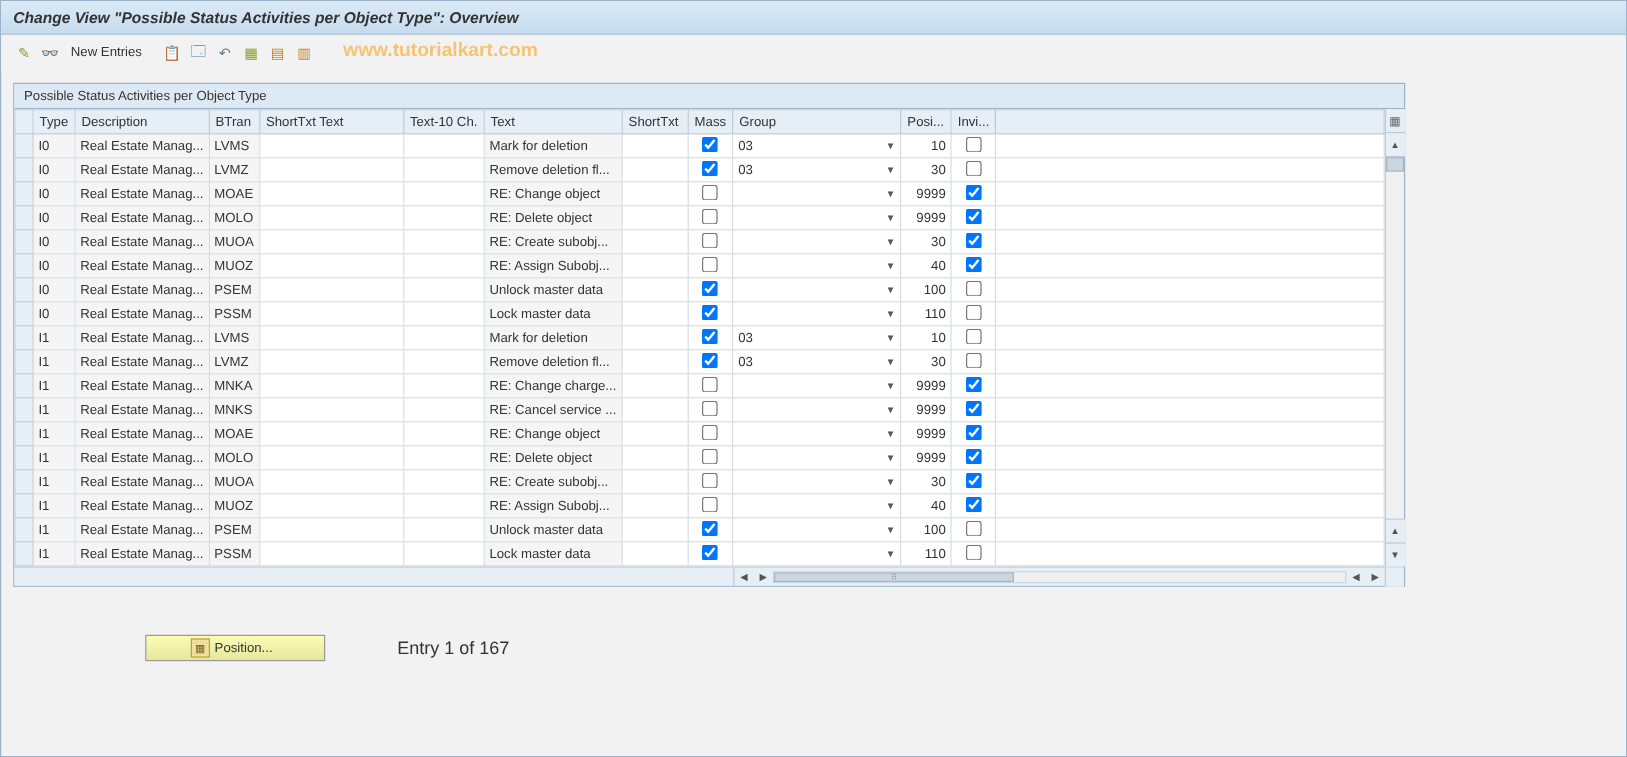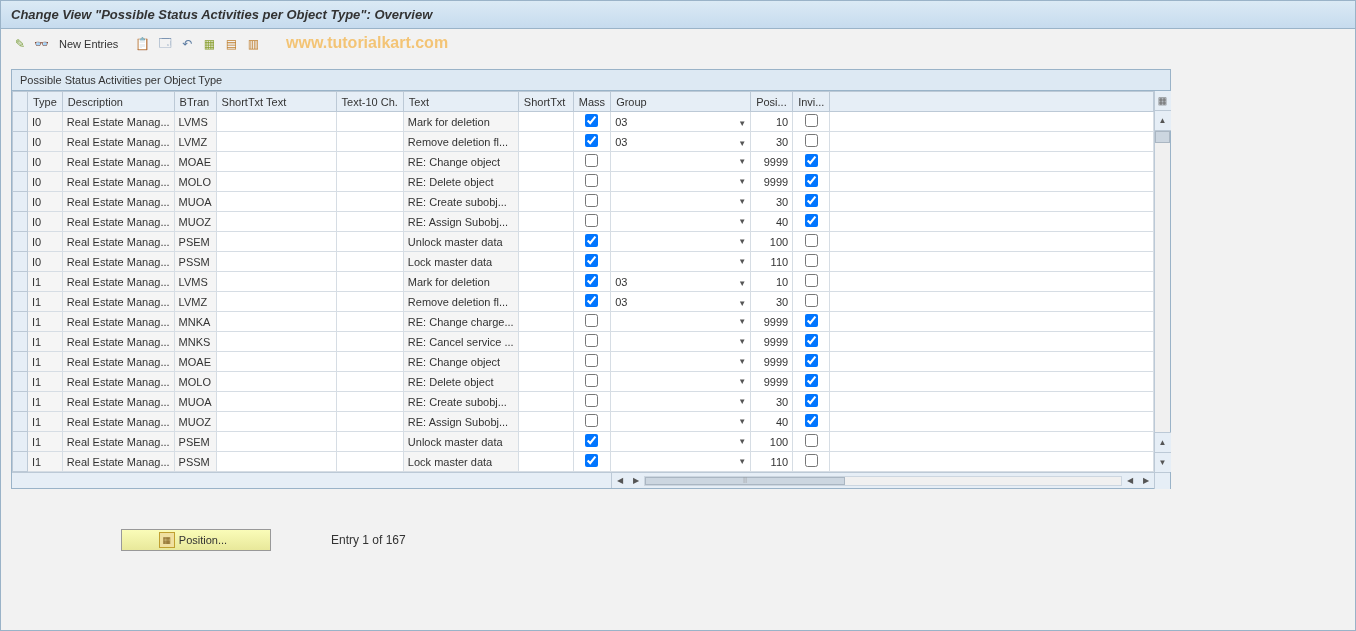--- a/index.html
+++ b/index.html
@@ -126,21 +126,21 @@
     width: 15px;
     background: #e6eef6;
     border: 1px solid #bcc9d6;
   }
   .cell-check {
     text-align: center;
   }
   .cell-check input { margin: 0; }
   .cell-dropdown {
     display: flex;
-    align-items: flex-end;
+    align-items: center;
     justify-content: space-between;
     width: 100%;
     gap: 24px;
   }
   .dd-arrow {
     font-size: 8px;
     color: #555;
     cursor: pointer;
   }
   .col-type { width: 30px; }
@@ -225,21 +225,21 @@
     font-size: 11px;
     gap: 4px;
     width: 150px;
     justify-content: center;
     margin-left: 110px;
   }
   .position-btn .icon {
     width: 16px;height:16px;background:#f0e0a0;border:1px solid #c0a030;
     display:flex;align-items:center;justify-content:center;font-size:9px;color:#806020;
   }
-  .entry-text { font-size: 12px; color: #333; }
+  .entry-text { font-size: 15px; color: #333; }
 </style>
 </head>
 <body>
 
 <div class="window">
 
   <div class="titlebar">
     <span class="titlebar-text">Change View "Possible Status Activities per Object Type": Overview</span>
   </div>
 

